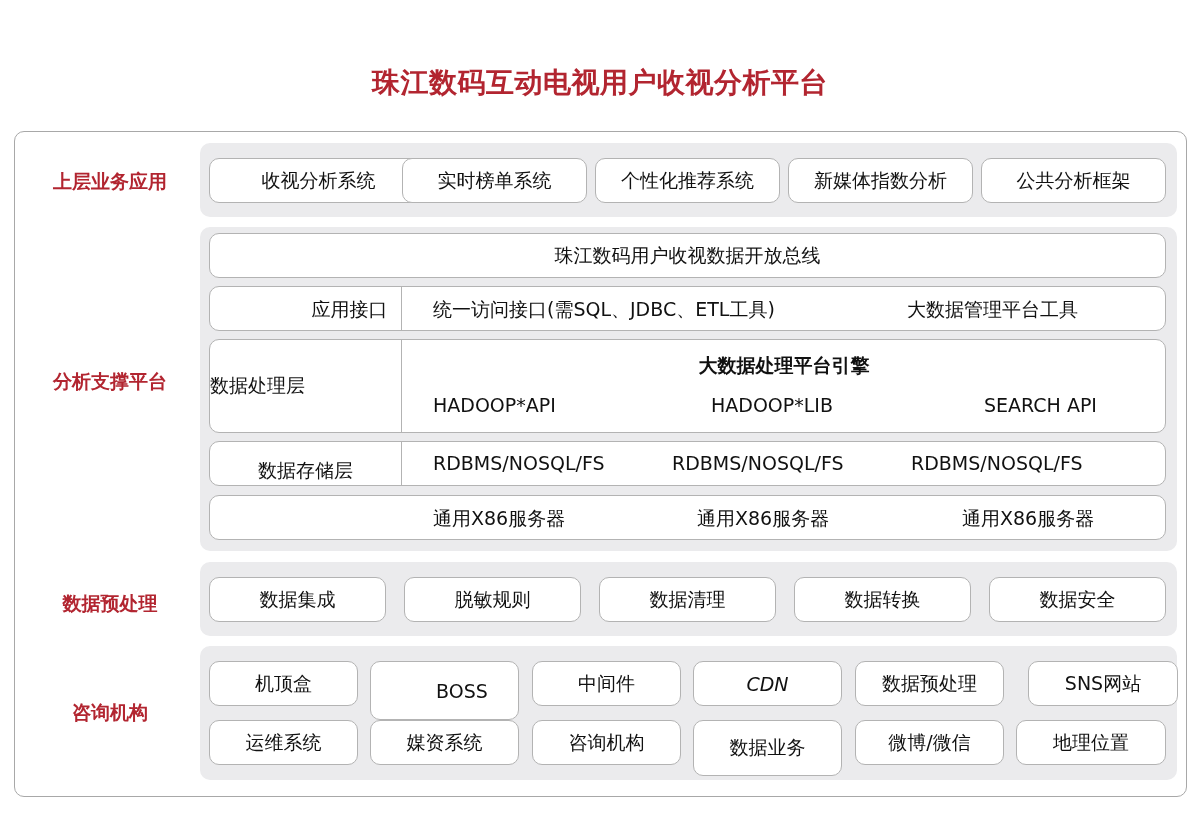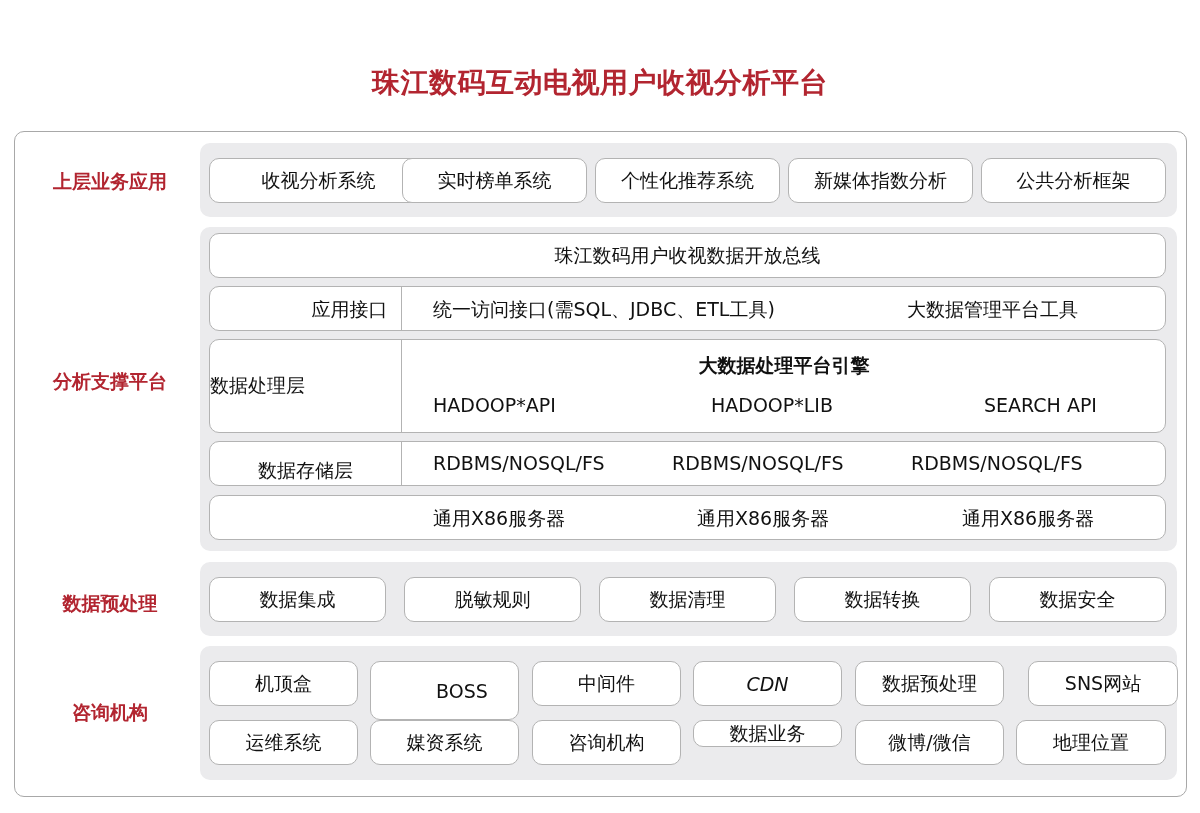--- a/index.html
+++ b/index.html
@@ -79,15 +79,15 @@
 <div class="abs box" style="left:209px; top:661px; width:149px; height:45px;">机顶盒</div>
 <div class="abs box" style="left:370px; top:661px; width:149px; height:59px;padding-left:35px;">BOSS</div>
 <div class="abs box" style="left:532px; top:661px; width:149px; height:45px;">中间件</div>
 <div class="abs box" style="left:693px; top:661px; width:149px; height:45px;font-style:italic;">CDN</div>
 <div class="abs box" style="left:855px; top:661px; width:149px; height:45px;">数据预处理</div>
 <div class="abs box" style="left:1016px; top:661px; width:150px; height:45px;margin-left:12px;">SNS网站</div>
 
 <div class="abs box" style="left:209px; top:720px; width:149px; height:45px;">运维系统</div>
 <div class="abs box" style="left:370px; top:720px; width:149px; height:45px;">媒资系统</div>
 <div class="abs box" style="left:532px; top:720px; width:149px; height:45px;">咨询机构</div>
-<div class="abs box" style="left:693px; top:720px; width:149px; height:27px;">数据业务</div>
+<div class="abs box" style="left:693px; top:720px; width:149px; height:56px;">数据业务</div>
 <div class="abs box" style="left:855px; top:720px; width:149px; height:45px;">微博/微信</div>
 <div class="abs box" style="left:1016px; top:720px; width:150px; height:45px;">地理位置</div>
 
 </body></html>

